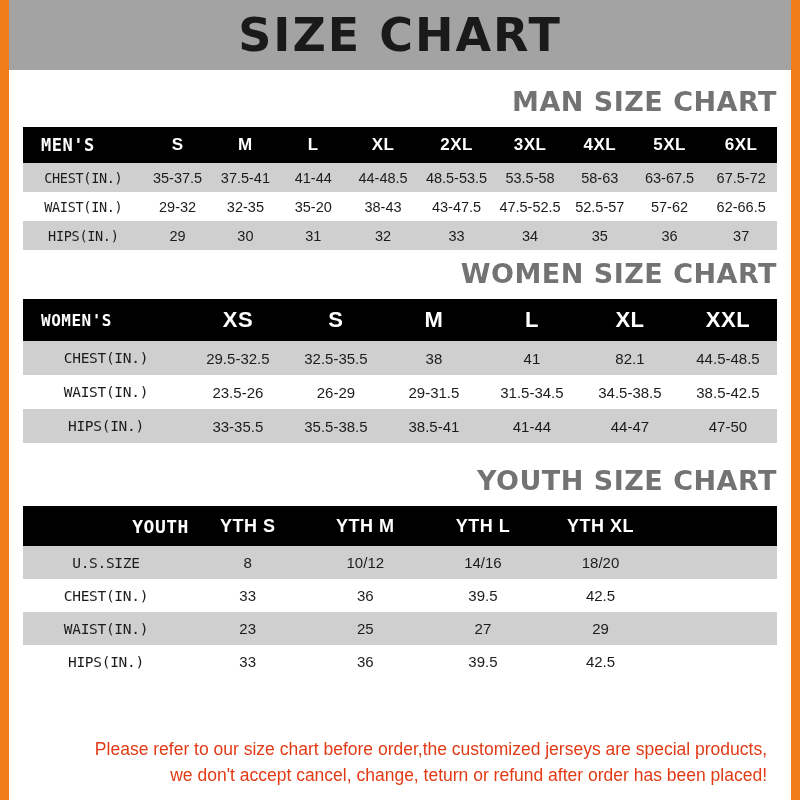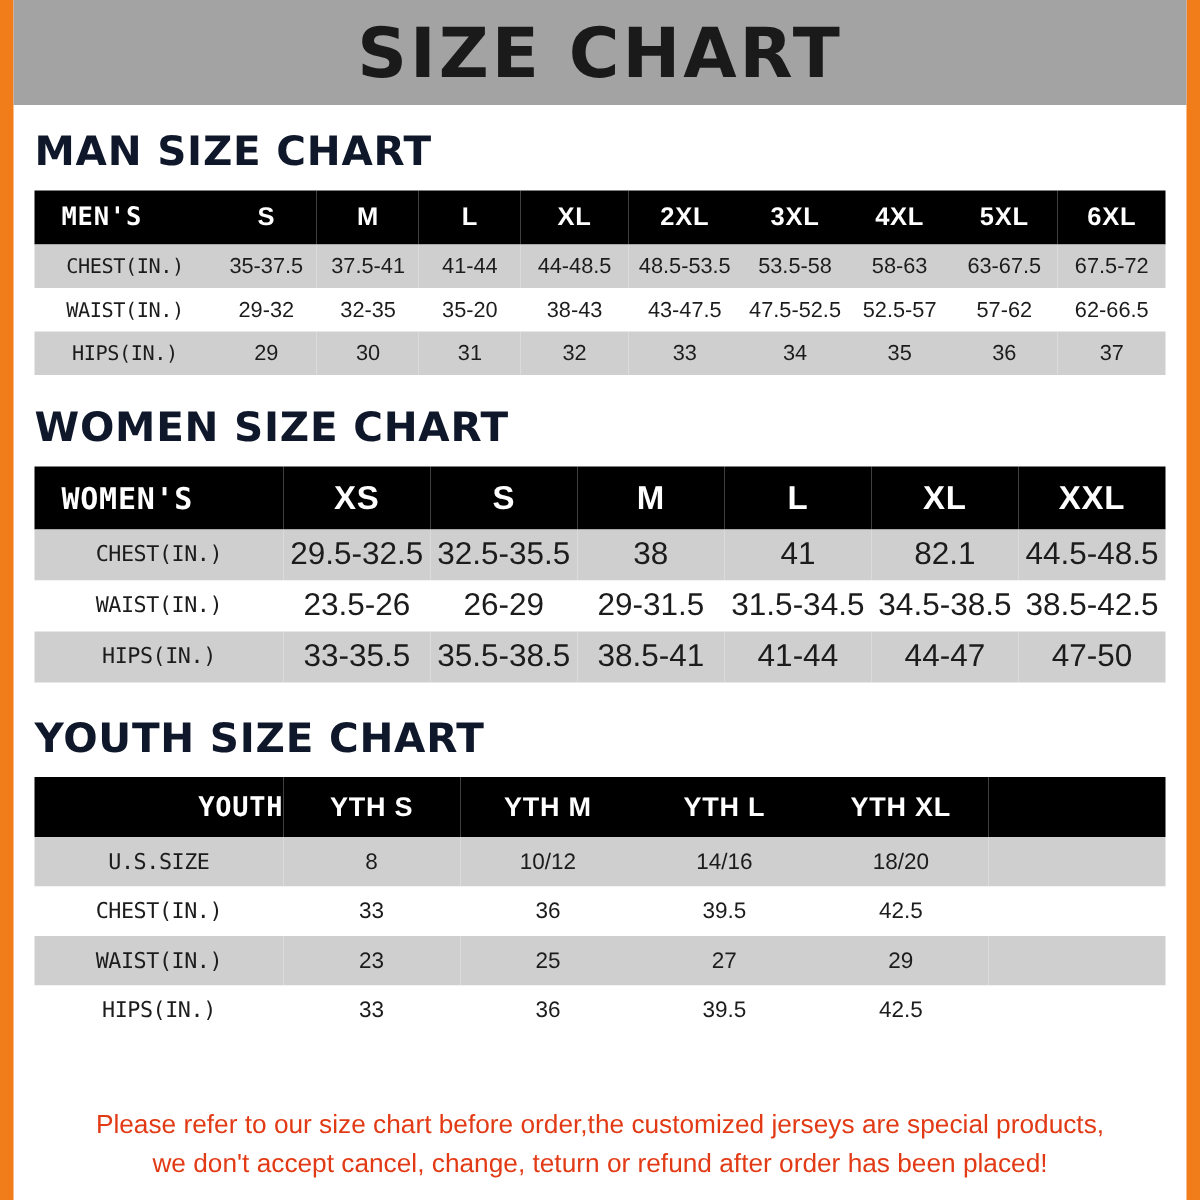--- a/index.html
+++ b/index.html
@@ -41,29 +41,29 @@
     line-height: 1;
   }
   .content {
     flex: 1 1 auto;
     padding: 0 14px;
     box-sizing: border-box;
     display: flex;
     flex-direction: column;
   }
   .section-title {
-    text-align: left;
+    text-align: right;
     font-family: "DejaVu Sans", sans-serif;
     font-weight: bold;
     font-size: 27px;
-    color: #0f172a;
+    color: #737373;
     letter-spacing: 0.5px;
   }
   .t-man { margin: 16px 0 10px; }
-  .t-women { margin: 20px 0 10px; }
+  .t-women { margin: 8px 0 10px; }
   .t-youth { margin: 22px 0 10px; }
 
   table.size-table {
     border-collapse: collapse;
     table-layout: fixed;
     width: 100%;
     font-family: "Liberation Sans", sans-serif;
   }
   table.size-table th, table.size-table td {
     text-align: center;
@@ -101,33 +101,33 @@
   table.size-table tbody tr.row-plain td {
     background: #ffffff;
   }
   table.size-table tbody td.label-col {
     font-family: "DejaVu Sans Mono", monospace;
     font-size: 13.5px;
     letter-spacing: -0.3px;
   }
   
   table.women-table thead th { height: 42px; font-size: 22px; }
-  table.women-table thead th.label-col { font-size: 20px; }
-  table.women-table tbody tr td { height: 34px; font-size: 21px; }
+  table.women-table thead th.label-col { font-size: 16px; }
+  table.women-table tbody tr td { height: 34px; font-size: 15px; }
   table.women-table tbody td.label-col { font-size: 14.5px; }
 
   table.youth-table thead th { height: 40px; font-size: 18px; }
   table.youth-table thead th.label-col { font-size: 18px; text-align: right; }
   table.youth-table tbody tr td { height: 33px; font-size: 15px; }
   table.youth-table tbody td.label-col { font-size: 14.5px; }
 
   .notice {
     margin-top: auto;
     padding: 8px 10px 12px 10px;
-    text-align: center;
+    text-align: right;
     color: #e23a15;
     font-size: 17.5px;
     line-height: 1.45;
     font-family: "Liberation Sans", sans-serif;
   }
   .notice .line { display: block; }
 </style>
 </head>
 <body>
 

